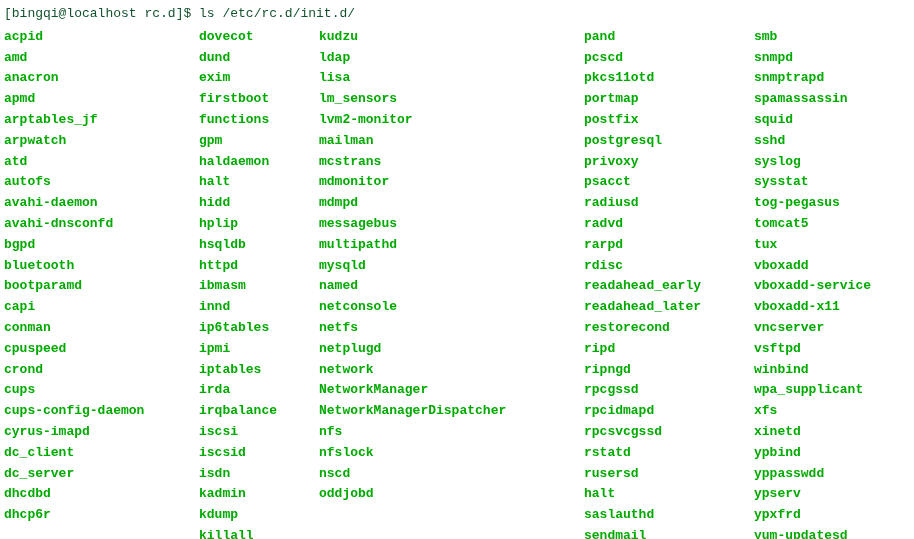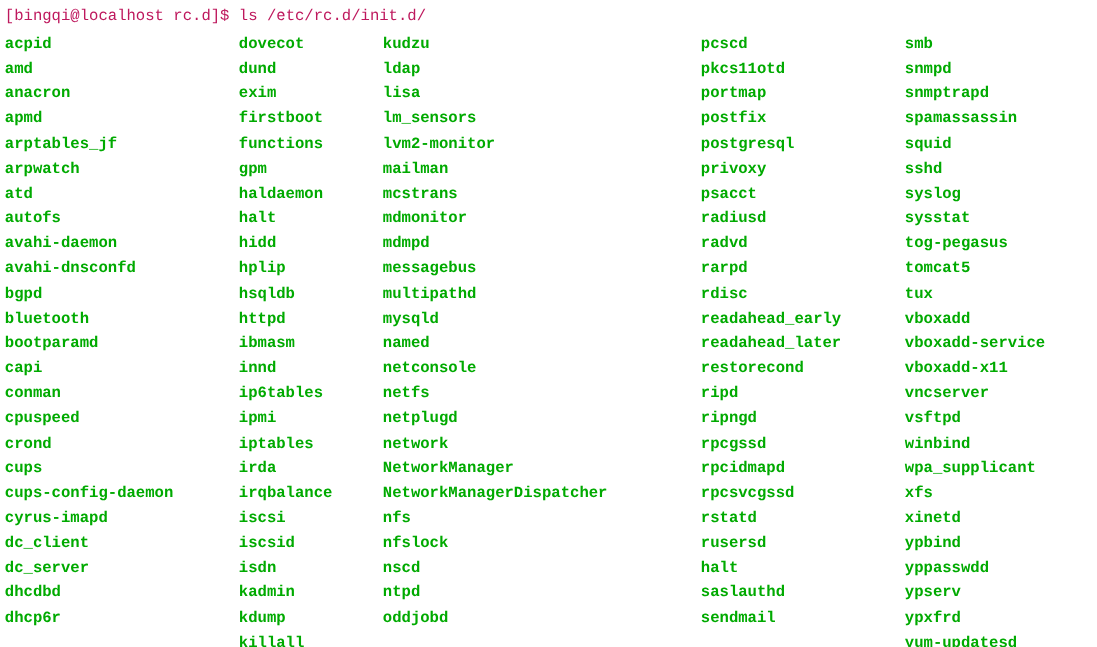--- a/index.html
+++ b/index.html
@@ -12,21 +12,21 @@
       font-size: 13px;
       background: #ffffff;
       color: #000000;
       padding: 4px;
       white-space: nowrap;
     }
     .terminal {
       line-height: 1.6;
     }
     .prompt-line {
-      color: #be185d;
+      color: #14532d;
       margin-bottom: 2px;
     }
     .listing {
       display: flex;
       gap: 20px;
     }
     .column {
       display: flex;
       flex-direction: column;
     }
@@ -117,24 +117,24 @@
         <span class="file-entry">named</span>
         <span class="file-entry">netconsole</span>
         <span class="file-entry">netfs</span>
         <span class="file-entry">netplugd</span>
         <span class="file-entry">network</span>
         <span class="file-entry">NetworkManager</span>
         <span class="file-entry">NetworkManagerDispatcher</span>
         <span class="file-entry">nfs</span>
         <span class="file-entry">nfslock</span>
         <span class="file-entry">nscd</span>
-        <span class="file-entry">ntpd</span>
         <span class="file-entry">oddjobd</span>
       </div>
     <div class="column col4">
+        <span class="file-entry">pand</span>
         <span class="file-entry">pcscd</span>
         <span class="file-entry">pkcs11otd</span>
         <span class="file-entry">portmap</span>
         <span class="file-entry">postfix</span>
         <span class="file-entry">postgresql</span>
         <span class="file-entry">privoxy</span>
         <span class="file-entry">psacct</span>
         <span class="file-entry">radiusd</span>
         <span class="file-entry">radvd</span>
         <span class="file-entry">rarpd</span>

